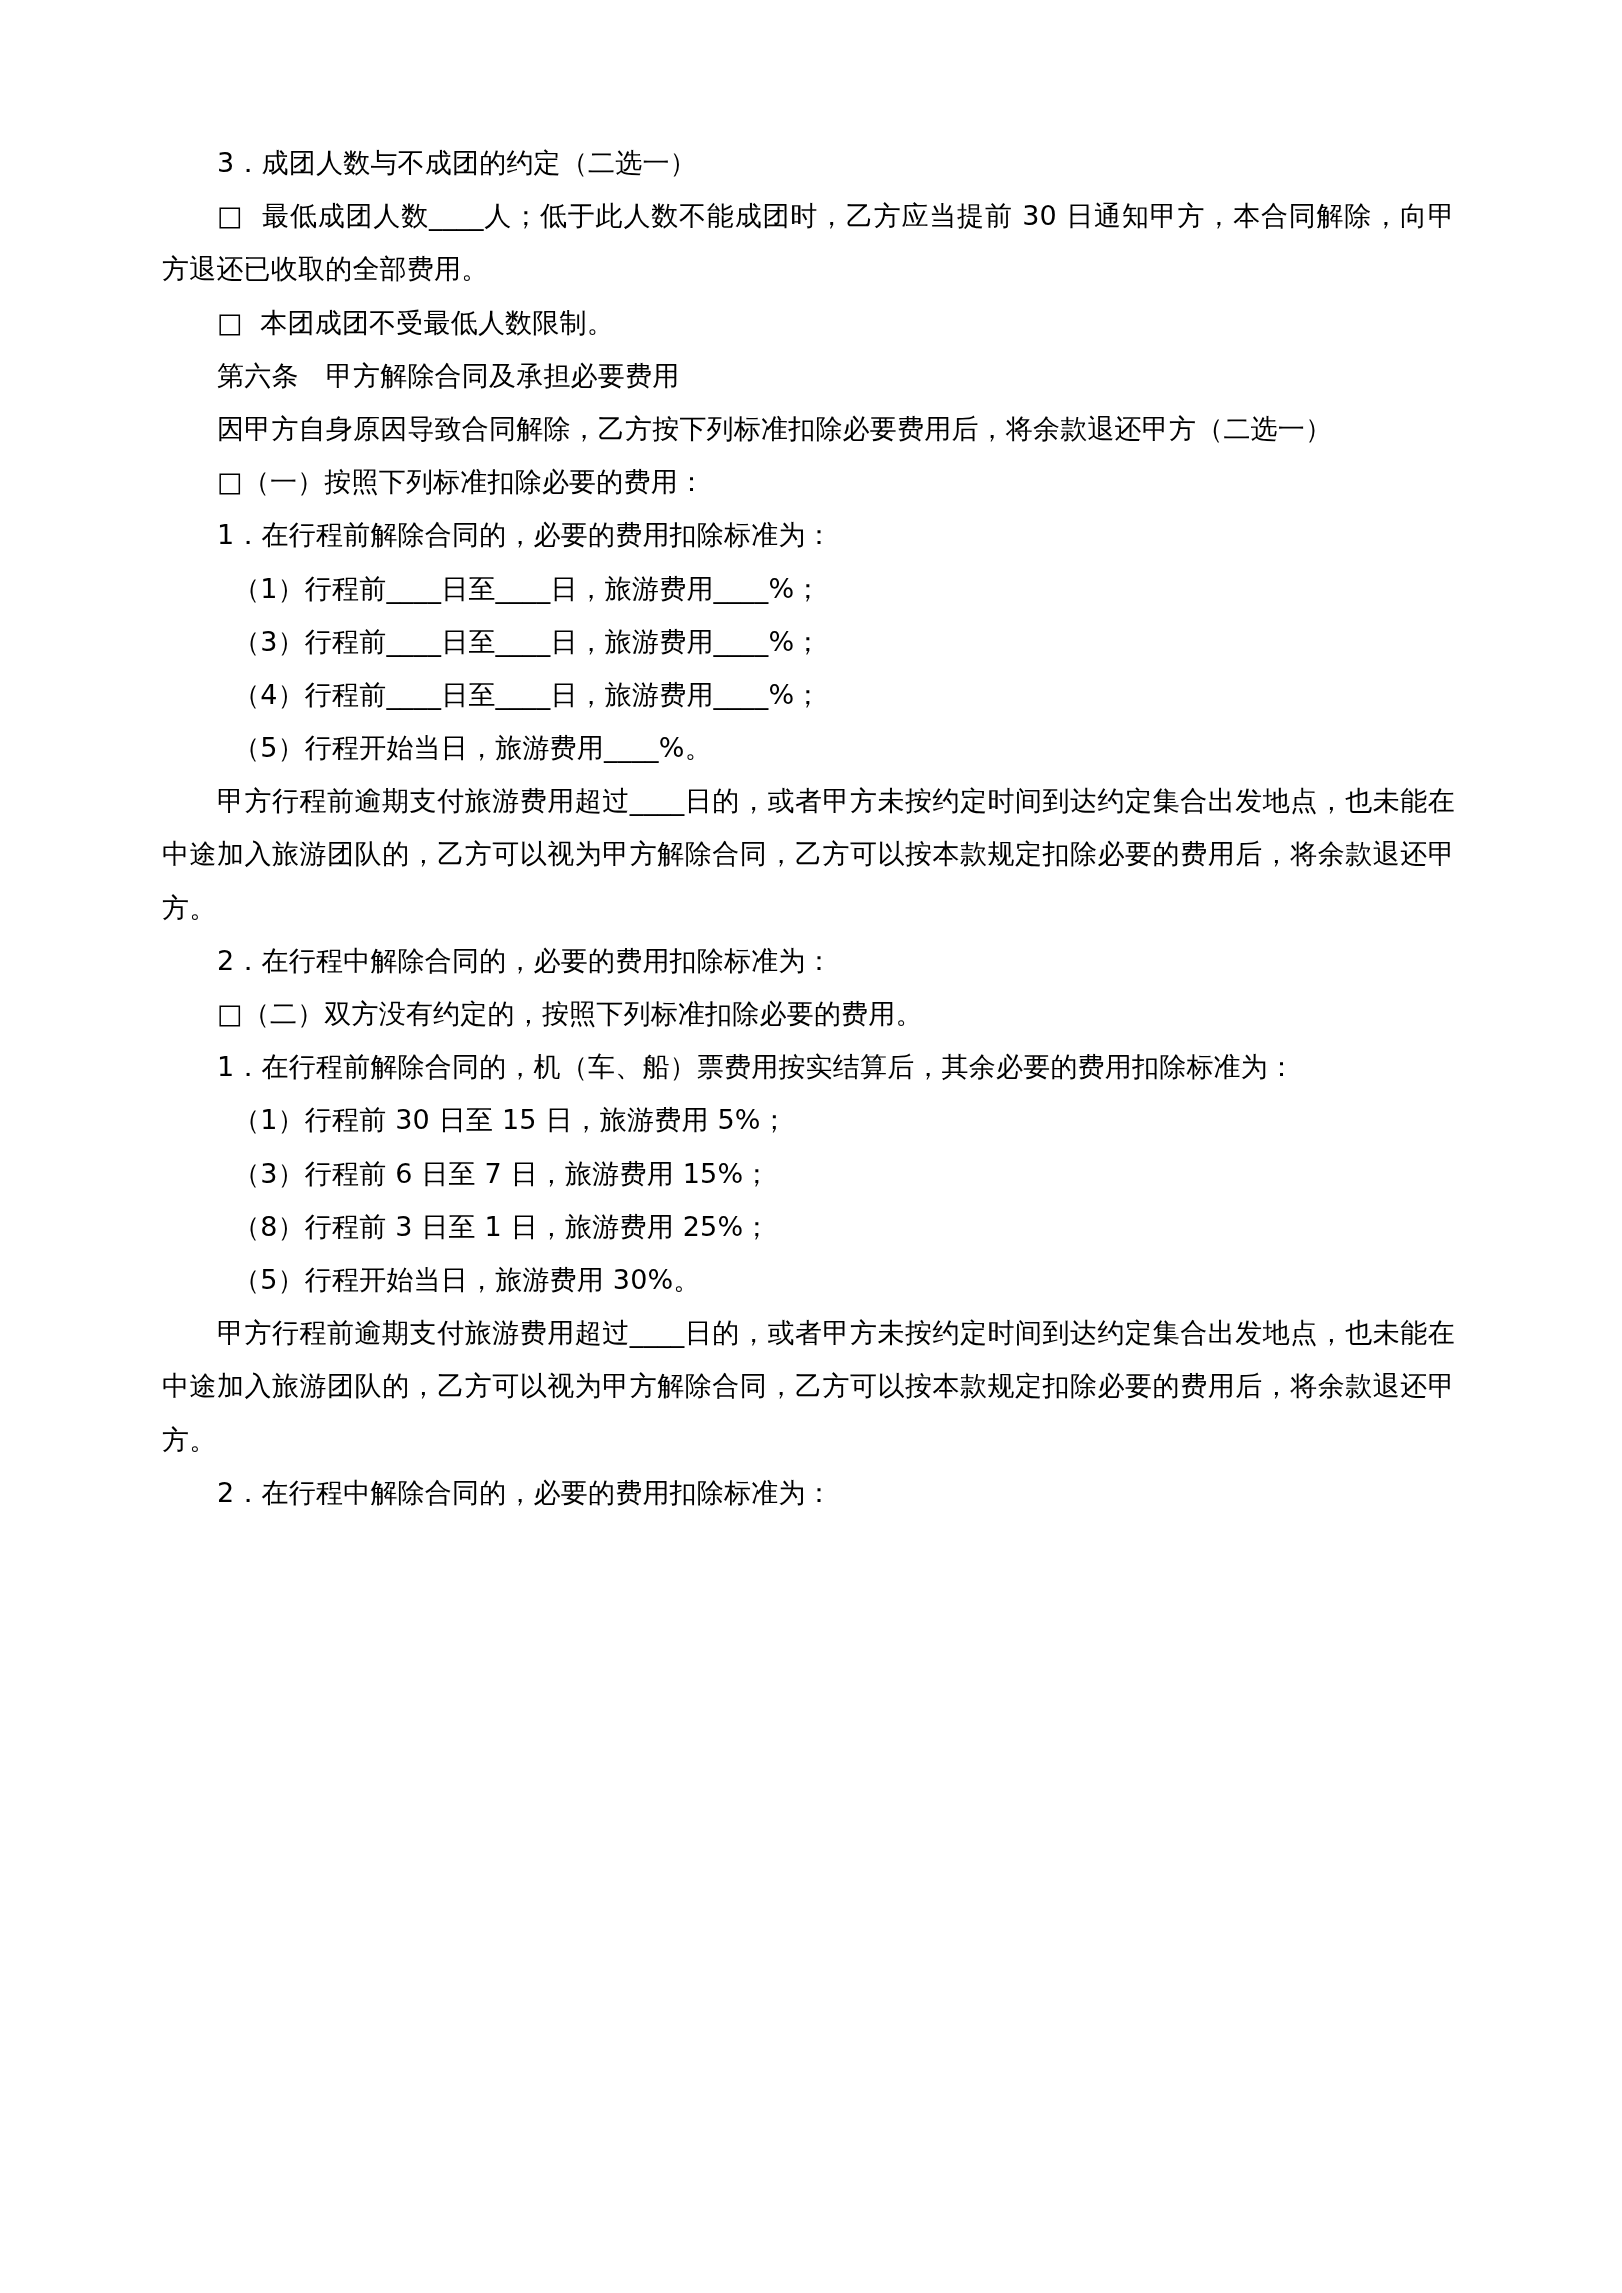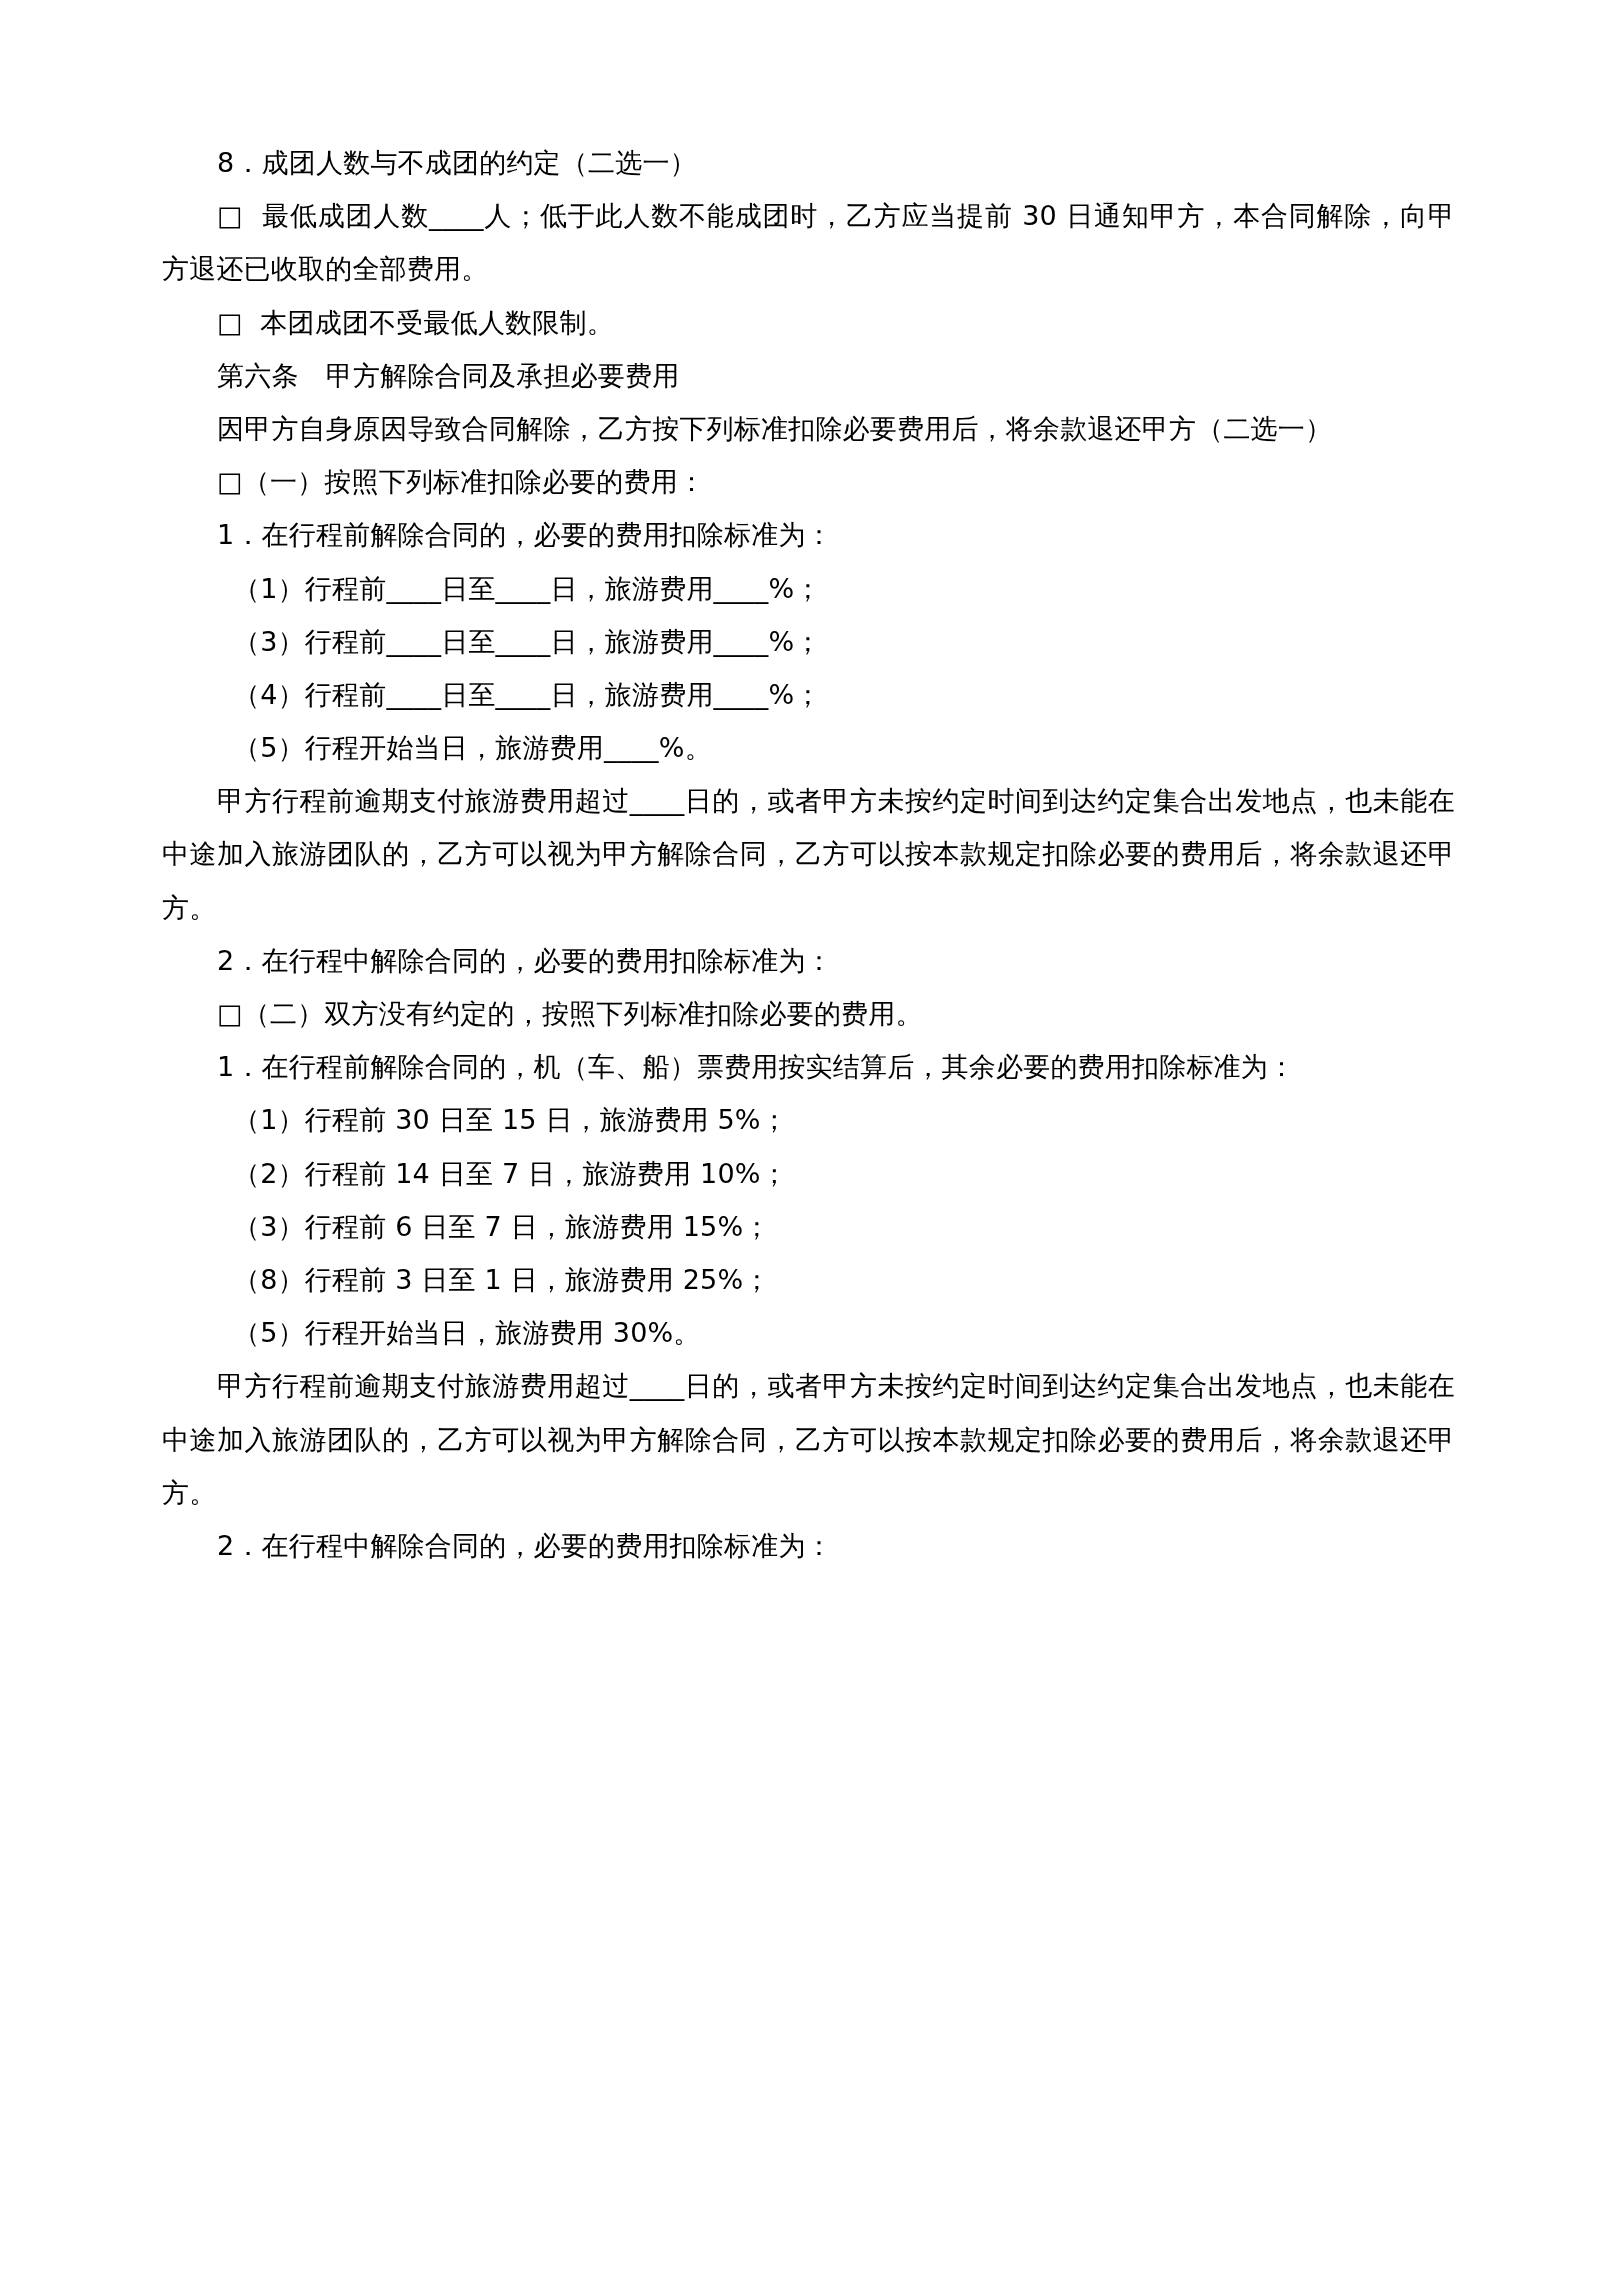--- a/index.html
+++ b/index.html
@@ -37,37 +37,36 @@
   .ind-2 { text-indent: 55px; }
   .ind-3 { text-indent: 71px; }
   .ind-0 { text-indent: 0; }
 </style>
 </head>
 <body>
 
 <div class="page">
   <div class="doc-body">
 
-    <p class="ind-2">8．成团人数与不成团的约定（二选一）</p>
+    <p class="ind-2">3．成团人数与不成团的约定（二选一）</p>
     <p class="ind-2">□  最低成团人数____人；低于此人数不能成团时，乙方应当提前 30 日通知甲方，本合同解除，向甲方退还已收取的全部费用。</p>
     <p class="ind-2">□  本团成团不受最低人数限制。</p>
     <p class="ind-2">第六条　甲方解除合同及承担必要费用</p>
     <p class="ind-2">因甲方自身原因导致合同解除，乙方按下列标准扣除必要费用后，将余款退还甲方（二选一）</p>
     <p class="ind-2">□（一）按照下列标准扣除必要的费用：</p>
     <p class="ind-2">1．在行程前解除合同的，必要的费用扣除标准为：</p>
     <p class="ind-3">（1）行程前____日至____日，旅游费用____%；</p>
     <p class="ind-3">（3）行程前____日至____日，旅游费用____%；</p>
     <p class="ind-3">（4）行程前____日至____日，旅游费用____%；</p>
     <p class="ind-3">（5）行程开始当日，旅游费用____%。</p>
     <p class="ind-2">甲方行程前逾期支付旅游费用超过____日的，或者甲方未按约定时间到达约定集合出发地点，也未能在中途加入旅游团队的，乙方可以视为甲方解除合同，乙方可以按本款规定扣除必要的费用后，将余款退还甲方。</p>
     <p class="ind-2">2．在行程中解除合同的，必要的费用扣除标准为：</p>
     <p class="ind-2">□（二）双方没有约定的，按照下列标准扣除必要的费用。</p>
     <p class="ind-2">1．在行程前解除合同的，机（车、船）票费用按实结算后，其余必要的费用扣除标准为：</p>
     <p class="ind-3">（1）行程前 30 日至 15 日，旅游费用 5%；</p>
-    <p class="ind-3">（2）行程前 14 日至 7 日，旅游费用 10%；</p>
     <p class="ind-3">（3）行程前 6 日至 7 日，旅游费用 15%；</p>
     <p class="ind-3">（8）行程前 3 日至 1 日，旅游费用 25%；</p>
     <p class="ind-3">（5）行程开始当日，旅游费用 30%。</p>
     <p class="ind-2">甲方行程前逾期支付旅游费用超过____日的，或者甲方未按约定时间到达约定集合出发地点，也未能在中途加入旅游团队的，乙方可以视为甲方解除合同，乙方可以按本款规定扣除必要的费用后，将余款退还甲方。</p>
     <p class="ind-2">2．在行程中解除合同的，必要的费用扣除标准为：</p>
 
   </div>
 </div>
 
 

